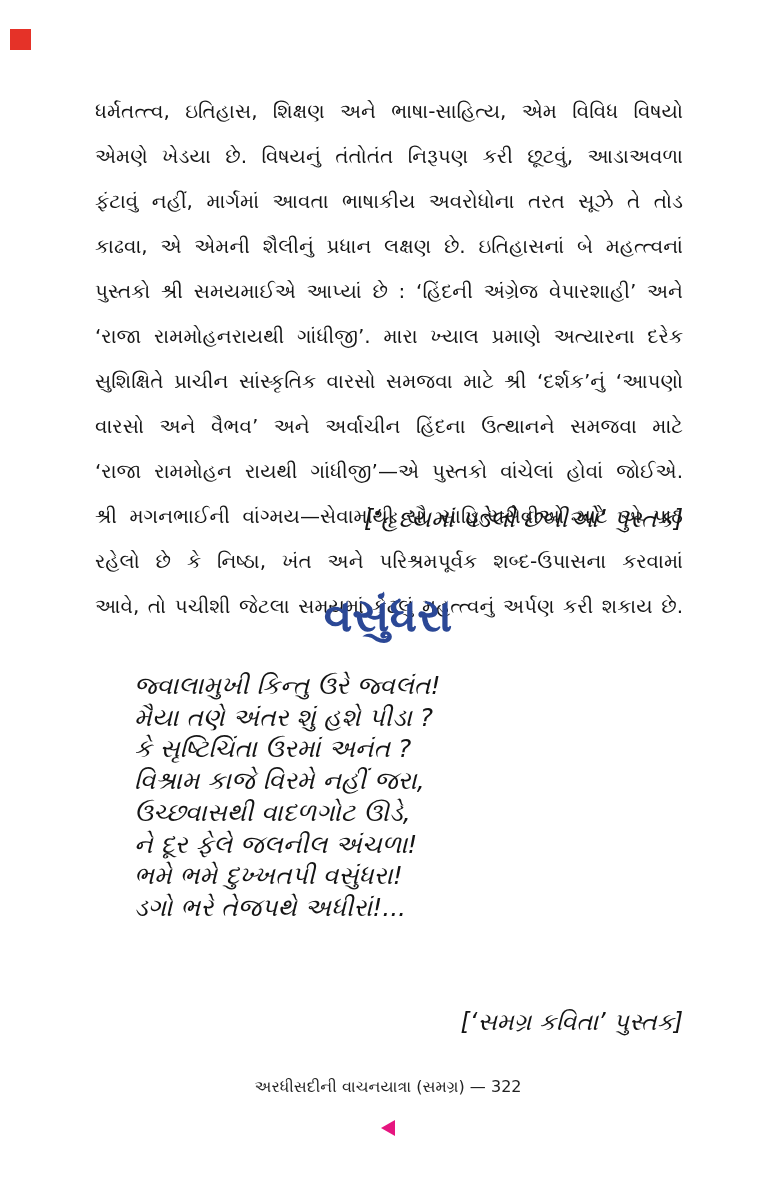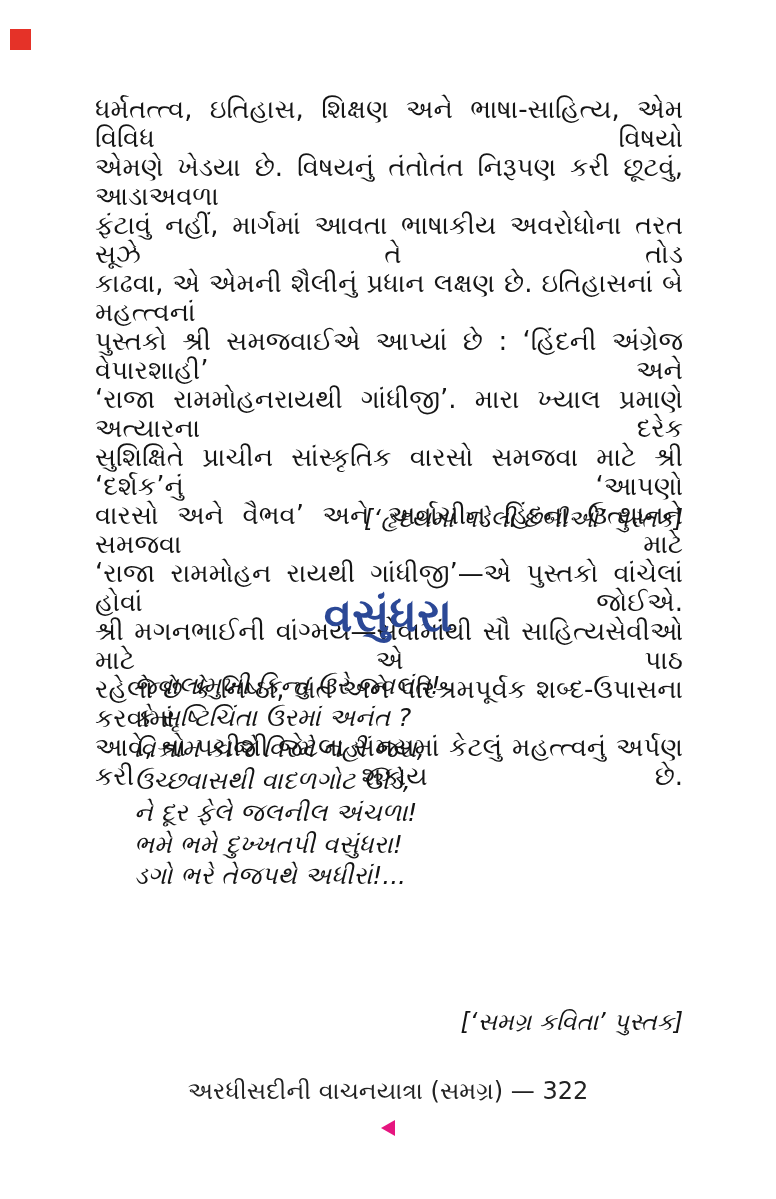--- a/index.html
+++ b/index.html
@@ -10,22 +10,22 @@
     font-family: "DejaVu Sans", sans-serif;
     color: #151515;
     overflow: hidden;
   }
   .corner-square {
     position: absolute; left: 10px; top: 29px;
     width: 21px; height: 21px;
     background: #e53228;
   }
   .para {
-    position: absolute; left: 95px; top: 95px; width: 588px;
-    font-size: 26px; line-height: 29px;
+    position: absolute; left: 95px; top: 89px; width: 588px;
+    font-size: 20px; line-height: 45px;
   }
   .para .pline {
     text-align: justify;
     text-align-last: justify;
     white-space: normal;
   }
   .attr {
     position: absolute; left: 95px; width: 588px;
     text-align: right; font-size: 24px; font-style: italic;
   }
@@ -37,21 +37,21 @@
     font-size: 46px; font-weight: bold;
     color: #2b4896;
   }
   .poem {
     position: absolute; left: 134px; top: 670px;
     font-size: 25px; line-height: 31.7px;
     font-style: italic;
   }
   .footer {
     position: absolute; left: 0; top: 1077px; width: 776px;
-    text-align: center; font-size: 24px; color: #222222;
+    text-align: center; font-size: 16px; color: #222222;
   }
   .nav-triangle {
     position: absolute; left: 381px; top: 1120px;
     width: 0; height: 0;
     border-top: 8px solid transparent;
     border-bottom: 8px solid transparent;
     border-right: 14px solid #e6157f;
     cursor: pointer;
   }
 </style>
@@ -60,36 +60,37 @@
 
 <div>
 
   <div class="corner-square"></div>
 
   <div class="para">
     <div class="pline">ધર્મતત્ત્વ, ઇતિહાસ, શિક્ષણ અને ભાષા-સાહિત્ય, એમ વિવિધ વિષયો</div>
     <div class="pline">એમણે ખેડયા છે. વિષયનું તંતોતંત નિરૂપણ કરી છૂટવું, આડાઅવળા</div>
     <div class="pline">ફંટાવું નહીં, માર્ગમાં આવતા ભાષાકીય અવરોધોના તરત સૂઝે તે તોડ</div>
     <div class="pline">કાઢવા, એ એમની શૈલીનું પ્રધાન લક્ષણ છે. ઇતિહાસનાં બે મહત્ત્વનાં</div>
-    <div class="pline">પુસ્તકો શ્રી સમજવાઈએ આપ્યાં છે : ‘હિંદની અંગ્રેજ વેપારશાહી’ અને</div>
+    <div class="pline">પુસ્તકો શ્રી સમયમાઈએ આપ્યાં છે : ‘હિંદની અંગ્રેજ વેપારશાહી’ અને</div>
     <div class="pline">‘રાજા રામમોહનરાયથી ગાંધીજી’. મારા ખ્યાલ પ્રમાણે અત્યારના દરેક</div>
     <div class="pline">સુશિક્ષિતે પ્રાચીન સાંસ્કૃતિક વારસો સમજવા માટે શ્રી ‘દર્શક’નું ‘આપણો</div>
     <div class="pline">વારસો અને વૈભવ’ અને અર્વાચીન હિંદના ઉત્થાનને સમજવા માટે</div>
     <div class="pline">‘રાજા રામમોહન રાયથી ગાંધીજી’—એ પુસ્તકો વાંચેલાં હોવાં જોઈએ.</div>
     <div class="pline">શ્રી મગનભાઈની વાંગ્મય—સેવામાંથી સૌ સાહિત્યસેવીઓ માટે એ પાઠ</div>
     <div class="pline">રહેલો છે કે નિષ્ઠા, ખંત અને પરિશ્રમપૂર્વક શબ્દ-ઉપાસના કરવામાં</div>
     <div class="pline">આવે, તો પચીશી જેટલા સમયમાં કેટલું મહત્ત્વનું અર્પણ કરી શકાય છે.</div>
   </div>
 
   <div class="attr attr-1">[‘હૃદયમાં પડેલી છબીઓ’ પુસ્તક]</div>
 
   <div class="heading">વસુંધરા</div>
 
   <div class="poem">
     <div class="vline">જ્વાલામુખી કિન્તુ ઉરે જ્વલંત!</div>
+    <div class="vline">મૈયા તણે અંતર શું હશે પીડા ?</div>
     <div class="vline">કે સૃષ્ટિચિંતા ઉરમાં અનંત ?</div>
     <div class="vline">વિશ્રામ કાજે વિરમે નહીં જરા,</div>
     <div class="vline">ઉચ્છ્વાસથી વાદળગોટ ઊડે,</div>
     <div class="vline">ને દૂર ફેલે જલનીલ અંચળા!</div>
     <div class="vline">ભમે ભમે દુખ્ખતપી વસુંધરા!</div>
     <div class="vline">ડગો ભરે તેજપથે અધીરાં!...</div>
   </div>
 
   <div class="attr attr-2">[‘સમગ્ર કવિતા’ પુસ્તક]</div>
 

